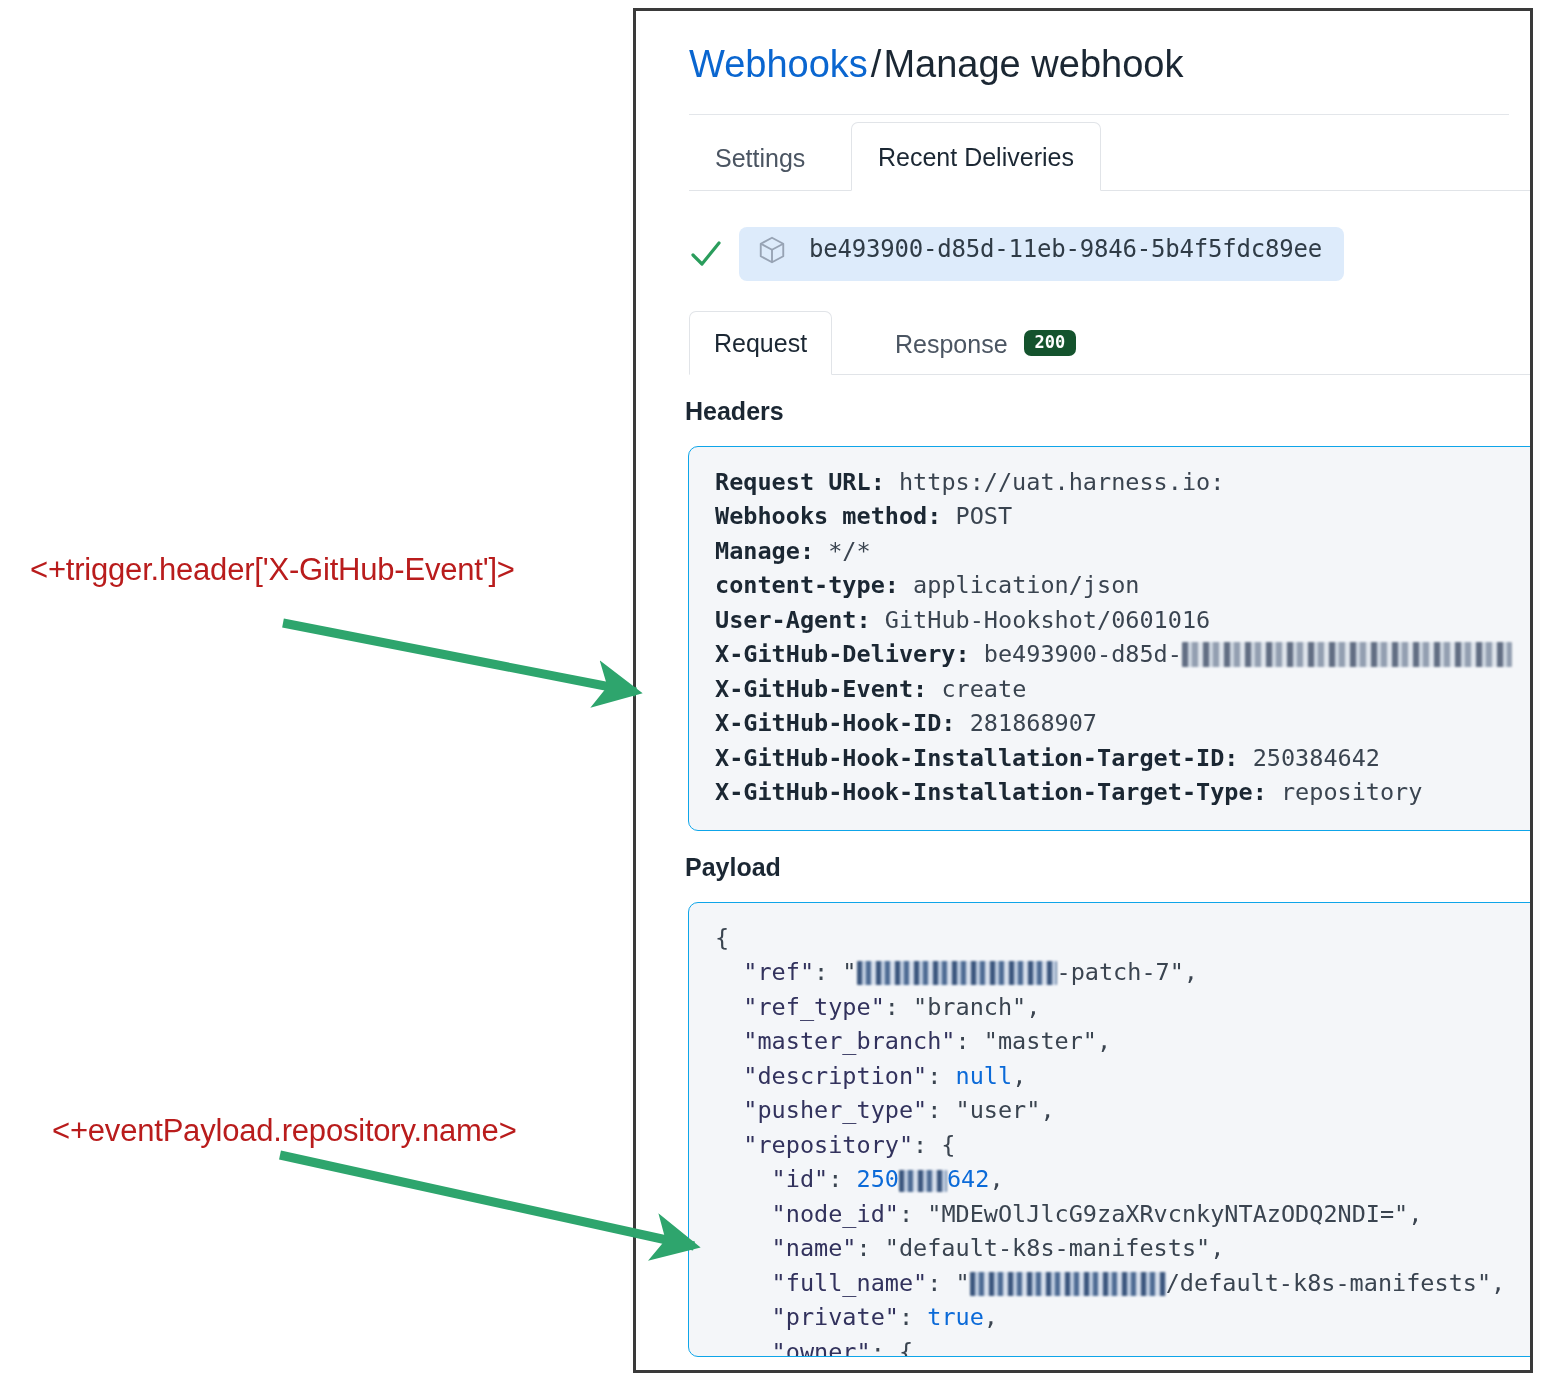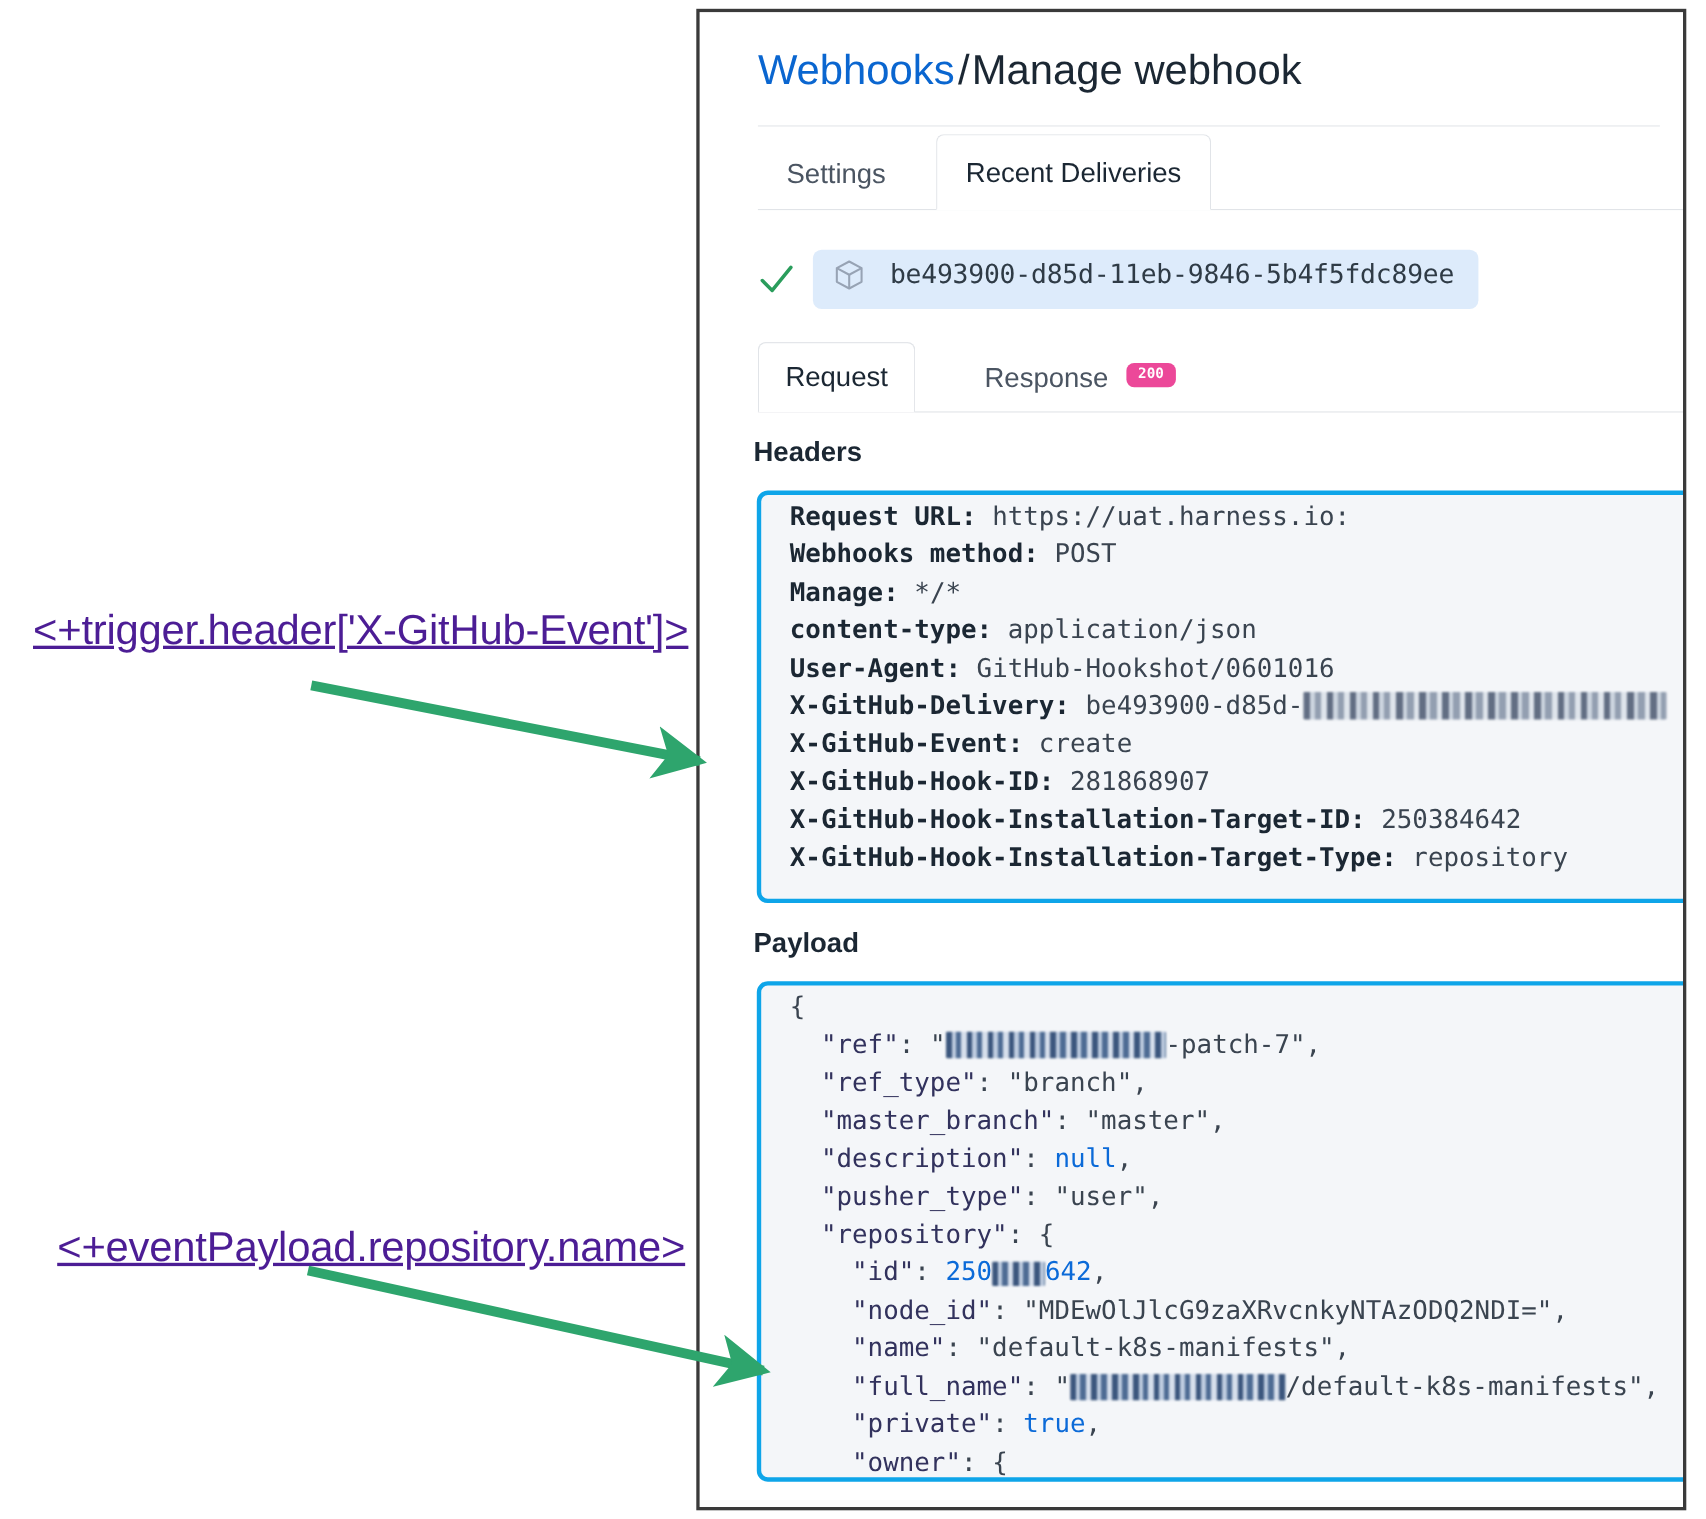--- a/index.html
+++ b/index.html
@@ -19,25 +19,24 @@
   .annotation-layer {
     position: absolute;
     left: 0; top: 0;
     width: 1551px; height: 1381px;
     pointer-events: none;
     z-index: 5;
   }
   .anno-label {
     position: absolute;
     font-family: "Liberation Sans", sans-serif;
-    font-size: 38px;
-    color: #4c1d95;
+    font-size: 31px;
+    color: #b91c1c;
     white-space: nowrap;
     letter-spacing: -0.2px;
-    text-decoration: underline;
   }
   #anno-label-1 { left: 30px; top: 552px; }
   #anno-label-2 { left: 52px; top: 1113px; }
 
   
   .panel {
     position: absolute;
     left: 633px;
     top: 8px;
     width: 900px;
@@ -168,43 +167,43 @@
     border: 1px solid #e1e4e8;
     border-bottom: 1px solid #ffffff;
     border-radius: 7px 7px 0 0;
     z-index: 2;
   }
   #subtab-request { left: 0px; }
   #subtab-response { left: 182px; }
   .status-badge {
     display: inline-block;
     margin-left: 16px;
-    background: #ec4899;
+    background: #14532d;
     color: #ffffff;
     font-family: "DejaVu Sans Mono", monospace;
-    font-size: 13px;
+    font-size: 17px;
     font-weight: bold;
     border-radius: 7px;
     padding: 4px 11px 5px 11px;
     line-height: 1;
   }
 
   
   .section-title {
     margin: 22px 0 0 33px;
     font-size: 25px;
     font-weight: bold;
     color: #1b2733;
   }
   .code-box {
     margin: 20px 0 0 36px;
     background: #f4f6f9;
-    border: 4px solid #0ea5e9;
+    border: 1px solid #0ea5e9;
     border-radius: 10px;
-    padding: 2px 20px 20px 26px;
+    padding: 18px 20px 20px 26px;
     font-family: "DejaVu Sans Mono", monospace;
     font-size: 23.5px;
     line-height: 34.5px;
     color: #3a4450;
     box-sizing: border-box;
     width: 858px;
     overflow: hidden;
     white-space: nowrap;
   }
   #payload-box { padding-bottom: 6px; height: 455px; }

